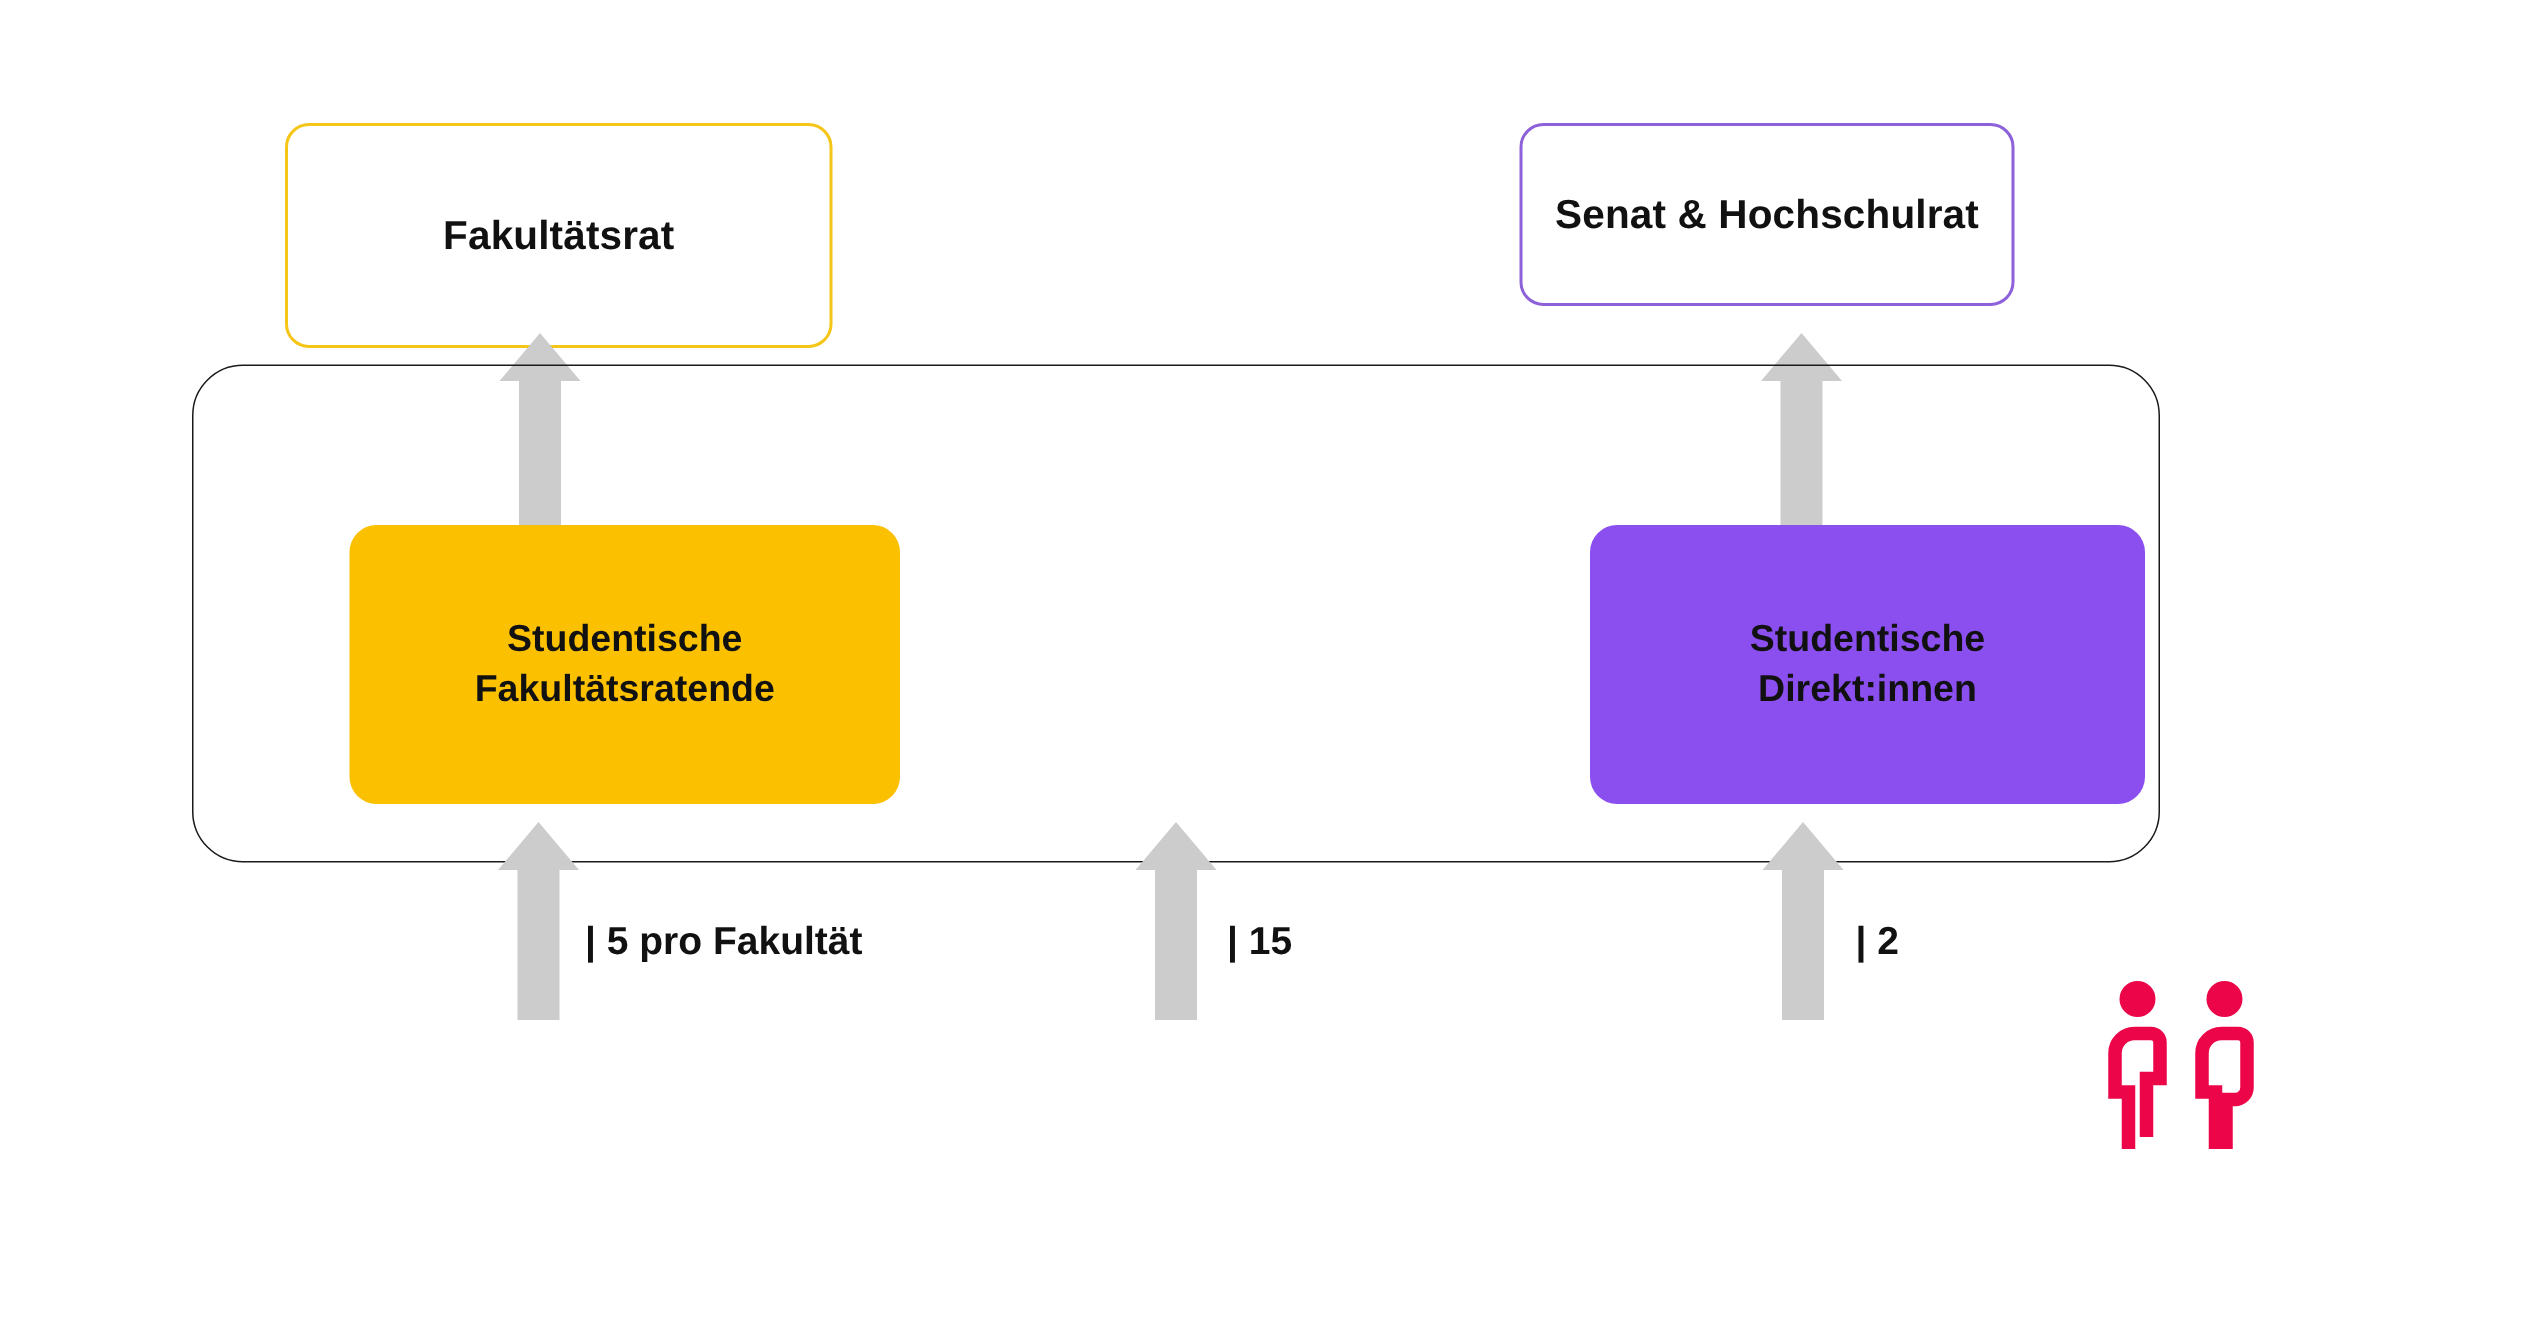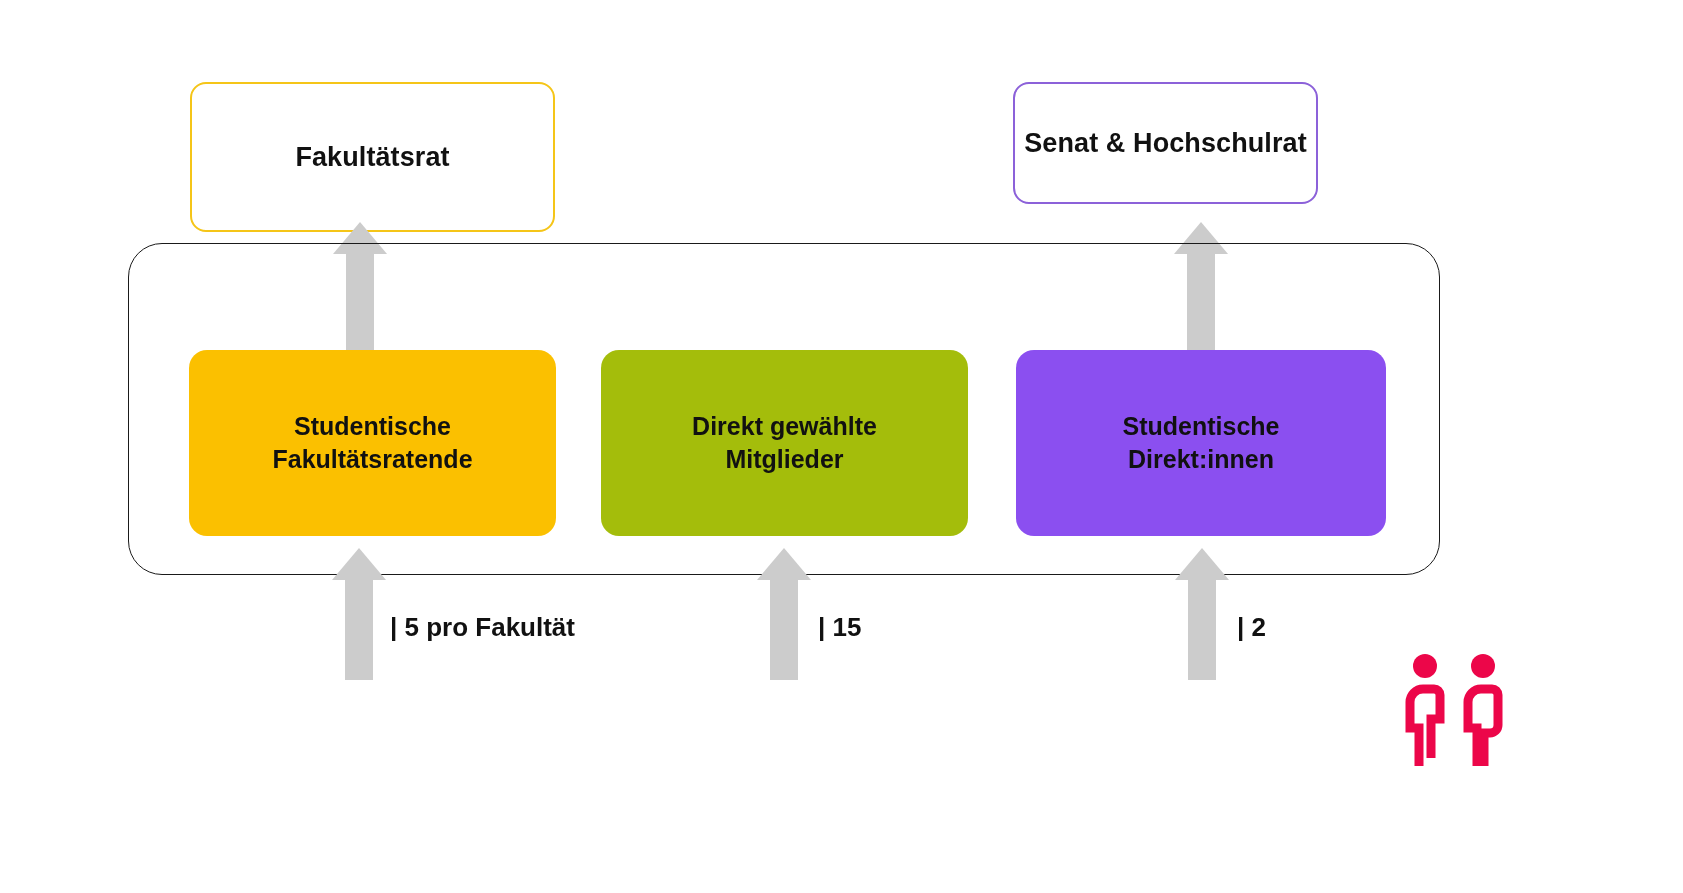--- a/index.html
+++ b/index.html
@@ -38,21 +38,21 @@
   #box-fakultaetsrat {
     left: 190px;
     top: 82px;
     width: 365px;
     height: 150px;
     border: 2px solid #f5c518;
   }
   #box-senat {
     left: 1013px;
     top: 82px;
-    width: 305px;
+    width: 330px;
     height: 122px;
     border: 2px solid #8c61d9;
   }
 
   
   #konvent-container {
     position: absolute;
     left: 128px;
     top: 243px;
     width: 1312px;
@@ -77,20 +77,21 @@
   
   .group-box {
     position: absolute;
     top: 350px;
     height: 186px;
     border-radius: 18px;
     display: flex;
     align-items: center;
     justify-content: center;
     box-sizing: border-box;
+    margin-left: 44px;
   }
   .group-box .label {
     font-size: 25px;
     font-weight: bold;
     color: #111111;
     text-align: center;
     line-height: 1.32;
   }
   #group-fakultaetsratende {
     left: 189px;
@@ -207,26 +208,20 @@
 
   <div id="konvent-container"></div>
 
   <div id="group-fakultaetsratende" class="group-box">
     <span class="label">
       <span>Studentische</span><br>
       <span>Fakultätsratende</span>
     </span>
   </div>
 
-  <div id="group-direkt" class="group-box">
-    <span class="label">
-      <span>Direkt gewählte</span><br>
-      <span>Mitglieder</span>
-    </span>
-  </div>
 
   <div id="group-senatorinnen" class="group-box">
     <span class="label">
       <span>Studentische</span><br>
       <span>Direkt:innen</span>
     </span>
   </div>
 
   <div id="arrow-bottom-left" class="arrow-up arrow-bottom">
     <div class="head"></div>

